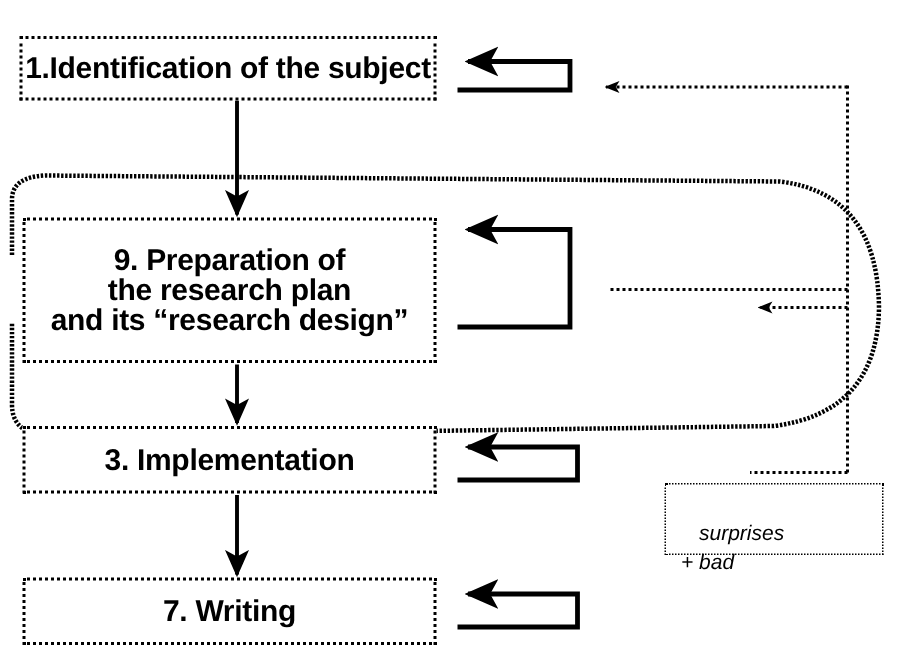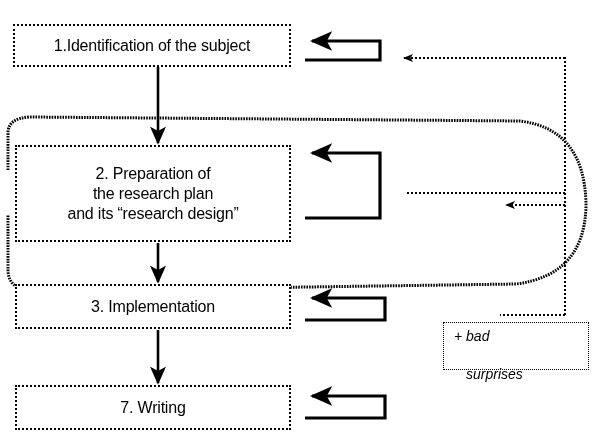--- a/index.html
+++ b/index.html
@@ -30,22 +30,22 @@
     box-sizing: border-box;
     border: 2px dotted #000000;
     background: #ffffff;
     display: flex;
     align-items: center;
     justify-content: center;
     z-index: 3;
   }
   .step-label {
     font-family: "Liberation Sans", sans-serif;
-    font-weight: normal;
-    font-size: 16px;
+    font-weight: bold;
+    font-size: 20px;
     line-height: 20px;
     color: #000000;
     text-align: center;
     white-space: pre-line;
     letter-spacing: -0.2px;
   }
   #box-1 {
     left: 13px;
     top: 24px;
     width: 278px;
@@ -136,33 +136,33 @@
     <line x1="565" y1="205" x2="506" y2="205" stroke="#000000" stroke-width="2" stroke-dasharray="2 2" marker-end="url(#arrowhead-small)"></line>
 
     <line x1="565" y1="315" x2="500" y2="315" stroke="#000000" stroke-width="2" stroke-dasharray="2 2"></line>
   </svg>
 
   <div class="step-box" id="box-1">
     <span class="step-label">1.Identification of the subject</span>
   </div>
 
   <div class="step-box" id="box-2">
-    <span class="step-label">2. Preparation of
+    <span class="step-label">9. Preparation of
 the research plan
 and its “research design”</span>
   </div>
 
   <div class="step-box" id="box-3">
     <span class="step-label">3. Implementation</span>
   </div>
 
   <div class="step-box" id="box-4">
     <span class="step-label">7. Writing</span>
   </div>
 
   <div id="note-box">
-    <div class="note-text">+ bad</div>
     <div class="note-text">
       <span class="indent">surprises</span>
     </div>
+    <div class="note-text">+ bad</div>
   </div>
 
 </div>
 
 </body></html>

